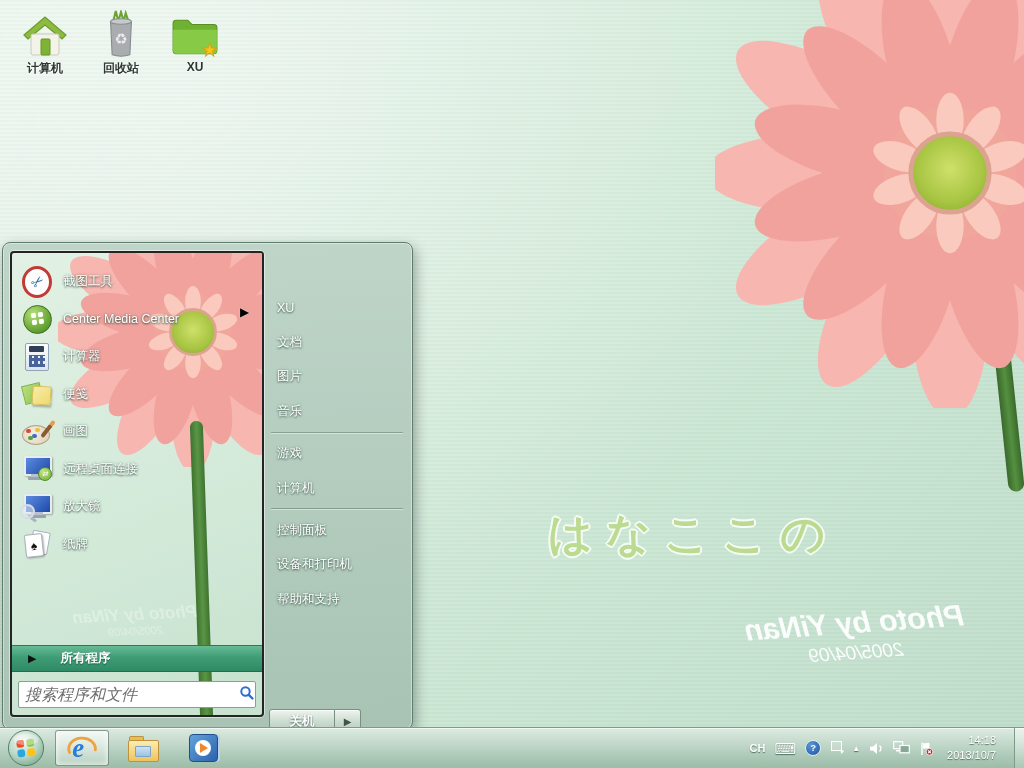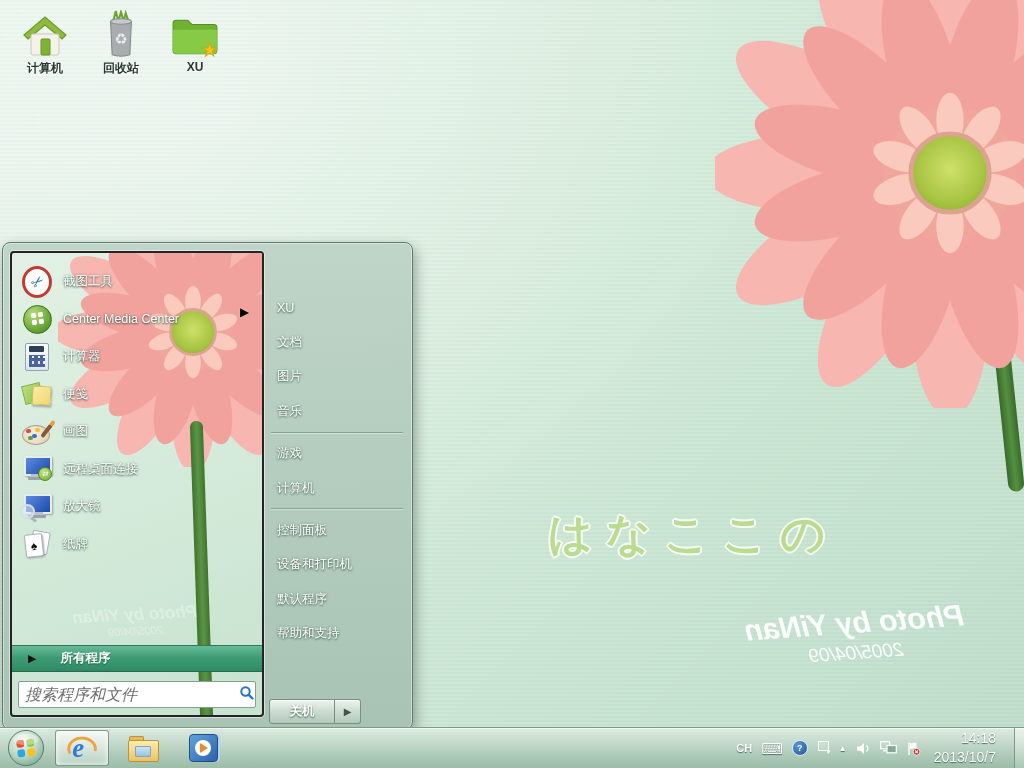--- a/index.html
+++ b/index.html
@@ -61,21 +61,21 @@
   .search input{flex:1;border:none;outline:none;background:transparent;font-family:"Liberation Sans",sans-serif;
     font-size:16px;font-style:italic;color:#444;padding:0 6px;}
   .search input::placeholder{color:#6d6d6d;font-style:italic;}
   .search .mag{width:20px;flex:0 0 20px;}
 
   .right-col{position:absolute;left:266px;top:48px;width:136px;}
   .rrow{height:34.4px;display:flex;align-items:center;padding-left:8px;font-size:12.5px;color:#fff;cursor:default;
     text-shadow:0 1px 2px rgba(45,75,60,.85),0 0 3px rgba(45,75,60,.4);}
   .rsep{height:1px;margin:3px 2px 4px 2px;background:rgba(80,105,92,.45);box-shadow:0 1px 0 rgba(255,255,255,.45);}
 
-  .shutdown{position:absolute;left:266px;top:456px;display:flex;align-items:center;}
+  .shutdown{position:absolute;left:266px;top:466px;display:flex;align-items:center;}
   .sd-main{width:64px;height:23px;border:1px solid #78907e;border-radius:3px 0 0 3px;
     background:linear-gradient(180deg,#eef4ef,#cdddd2 48%,#b2c9ba);display:flex;align-items:center;justify-content:center;
     font-size:12.5px;color:#fff;font-weight:bold;text-shadow:0 1px 2px rgba(45,75,60,.9);cursor:default;
     box-shadow:inset 0 1px 0 rgba(255,255,255,.8);}
   .sd-arrow{width:25px;height:23px;border:1px solid #78907e;border-left:none;border-radius:0 3px 3px 0;
     background:linear-gradient(180deg,#eef4ef,#cdddd2 48%,#b2c9ba);display:flex;align-items:center;justify-content:center;
     font-size:10px;color:#445548;cursor:default;box-shadow:inset 0 1px 0 rgba(255,255,255,.8);}
 
   
   .ic-snip{width:26px;height:26px;border-radius:50%;background:#fdfdfd;border:3px solid #c33a34;display:flex;align-items:center;justify-content:center;}
@@ -135,21 +135,21 @@
   .tray{margin-left:auto;display:flex;align-items:center;gap:9px;padding-right:28px;color:#fff;}
   .tray-lang{font-size:11px;font-weight:bold;text-shadow:0 1px 1px rgba(40,70,55,.7);cursor:default;}
   .tray-kbd{font-size:15px;line-height:1;cursor:default;text-shadow:0 1px 1px rgba(40,70,55,.7);}
   .tray-help{width:14px;height:14px;border-radius:50%;background:radial-gradient(circle at 35% 30%,#5b97d8,#1d5499);border:1px solid #dfe9f4;
     display:flex;align-items:center;justify-content:center;font-size:9px;font-weight:bold;color:#fff;cursor:default;}
   .ime{position:relative;width:13px;height:14px;cursor:default;}
   .ime .w{position:absolute;left:1px;top:0;width:9px;height:8px;border:1px solid #fff;background:rgba(255,255,255,.15);}
   .ime .c{position:absolute;right:0;bottom:-1px;font-size:7px;color:#fff;}
   .tray-up{font-size:8px;cursor:default;text-shadow:0 1px 1px rgba(40,70,55,.7);}
   .tray svg{display:block;cursor:default;}
-  .clock{margin-left:4px;text-align:right;font-size:14px;line-height:1.35;color:#fff;text-shadow:0 1px 1px rgba(40,70,55,.7);cursor:default;}
+  .clock{margin-left:4px;text-align:right;font-size:11px;line-height:1.35;color:#fff;text-shadow:0 1px 1px rgba(40,70,55,.7);cursor:default;}
   .show-desktop{position:absolute;right:0;top:0;width:9px;height:40px;background:linear-gradient(180deg,rgba(255,255,255,.4),rgba(255,255,255,.15));border-left:1px solid #7e9a8b;cursor:default;}
 </style>
 </head>
 <body>
 
 <svg width="0" height="0" style="position:absolute">
   <defs>
     <radialGradient id="fcenter" cx="0.5" cy="0.45" r="0.62">
       <stop offset="0" stop-color="#cfe06a"></stop>
         <stop offset="0.7" stop-color="#a6c441"></stop>
@@ -366,21 +366,20 @@
       <div class="rrow">XU</div>
       <div class="rrow">文档</div>
       <div class="rrow">图片</div>
       <div class="rrow">音乐</div>
       <div class="rsep"></div>
       <div class="rrow">游戏</div>
       <div class="rrow">计算机</div>
       <div class="rsep"></div>
       <div class="rrow">控制面板</div>
       <div class="rrow">设备和打印机</div>
-      <div class="rrow">默认程序</div>
       <div class="rrow">帮助和支持</div>
     </div>
 
     <div class="shutdown">
       <div class="sd-main">关机</div>
       <div class="sd-arrow">▶</div>
     </div>
   </div>
 
   <div class="taskbar">

